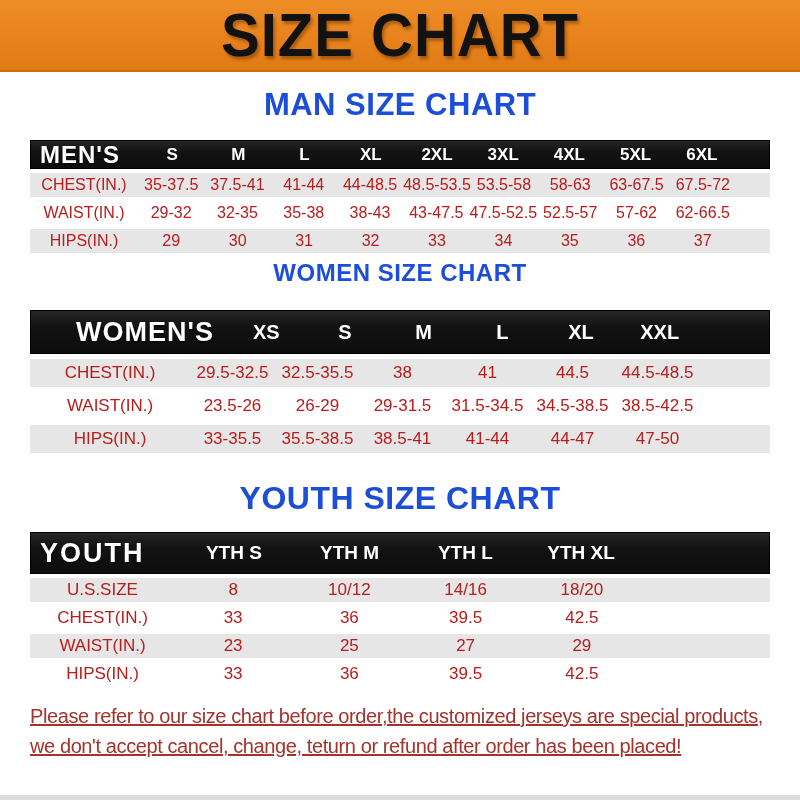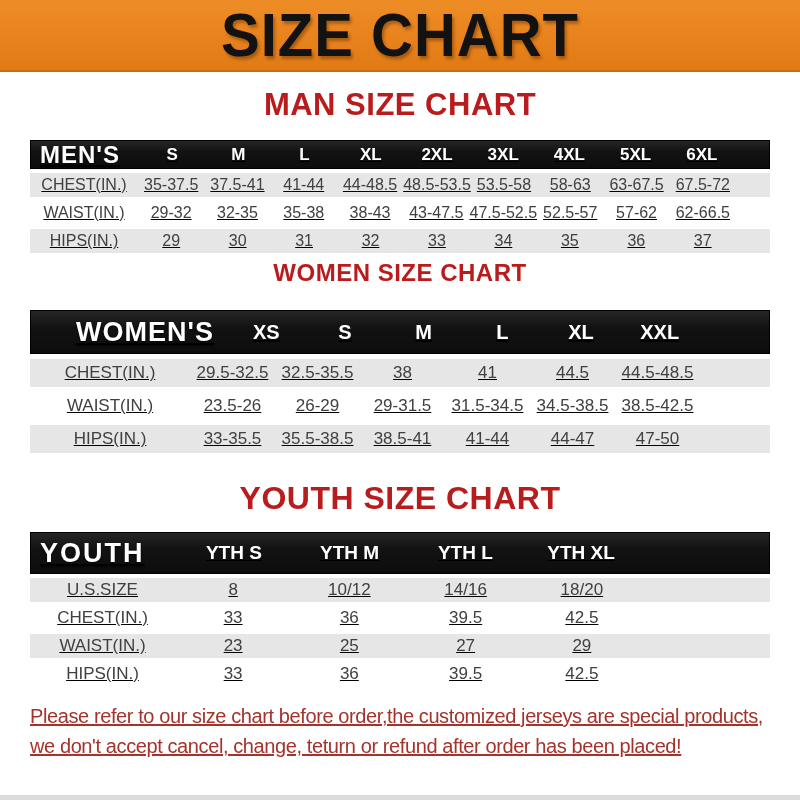--- a/index.html
+++ b/index.html
@@ -18,38 +18,38 @@
     box-sizing:border-box;
   }
   .banner-title{
     font-size:58px;font-weight:bold;color:#121212;
     letter-spacing:1px;line-height:1;
     text-shadow:2px 3px 3px rgba(90,45,0,0.45);
     transform:scaleY(1.04);
   }
   
   h2{
-    margin:0;text-align:center;color:#b91c1c;font-weight:bold;line-height:36px;
+    margin:0;text-align:center;color:#1d4ed8;font-weight:bold;line-height:36px;
     letter-spacing:0.5px;
   }
   #sec0 h2{margin-top:15px;font-size:31px;}
   #sec1 h2{margin-top:2px;font-size:24px;}
   #sec2 h2{margin-top:27px;font-size:32px;}
   
-  .tbl{width:740px;margin-left:30px;text-decoration:underline;}
+  .tbl{width:740px;margin-left:30px;}
   #sec0 .tbl{margin-top:17px;}
   #sec1 .tbl{margin-top:19px;}
   #sec2 .tbl{margin-top:16px;}
   .thead{
     display:flex;align-items:center;
     background:linear-gradient(180deg,#262626 0%,#121212 40%,#0d0d0d 100%);
     color:#ffffff;
     border:1px solid #000;box-sizing:border-box;
   }
-  .trow{display:flex;align-items:center;color:#404040;}
+  .trow{display:flex;align-items:center;color:#b91c1c;}
   .trow.alt{background:#e6e6e6;}
   .cell{flex:1;text-align:center;white-space:nowrap;}
   .cell-label{text-align:center;font-weight:normal;white-space:nowrap;}
   .hcell-label{
     font-weight:bold;text-align:left;padding-left:9px;box-sizing:border-box;
     letter-spacing:1px;color:#fff;
     text-shadow:0 1px 2px rgba(0,0,0,0.8);
   }
   .hcell{font-weight:600;}
   .endspacer{flex:0 0 auto;}

